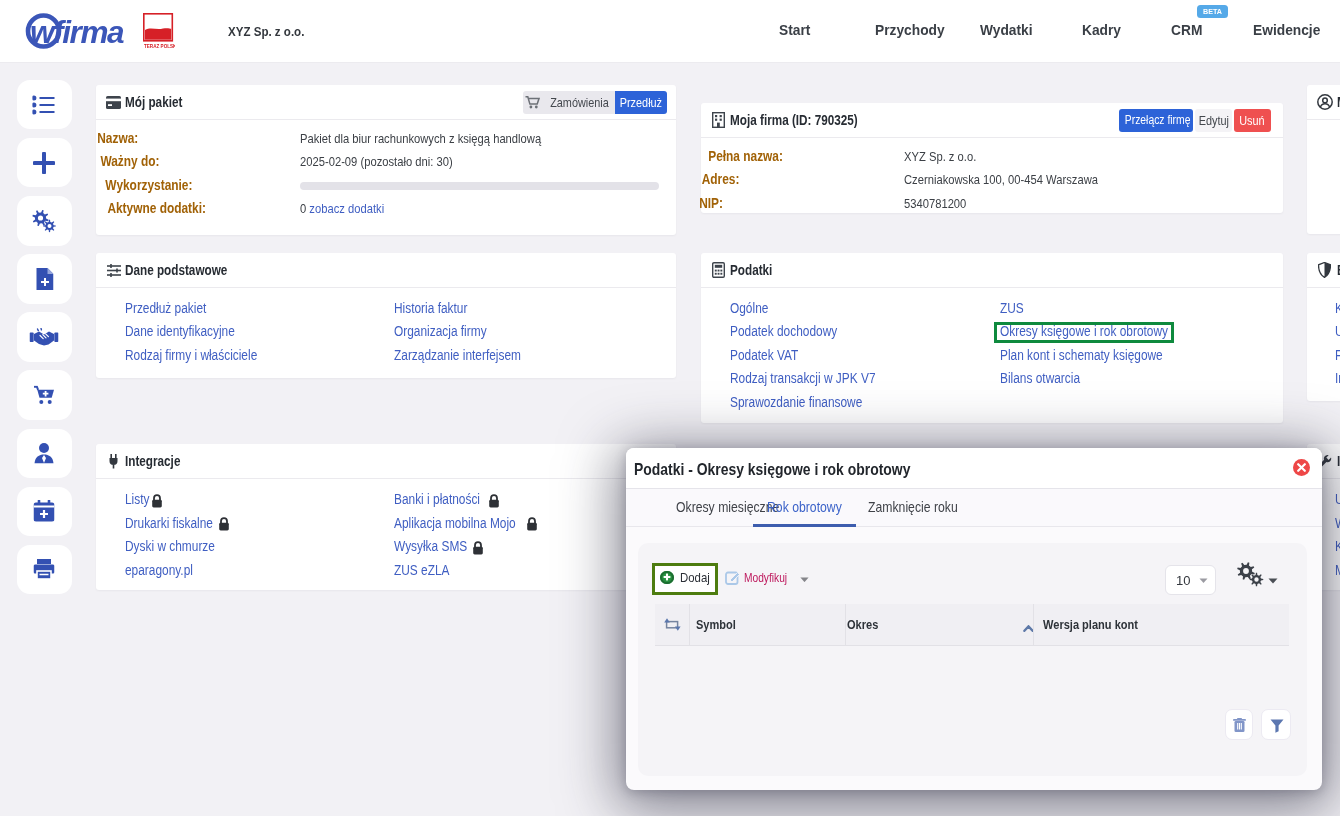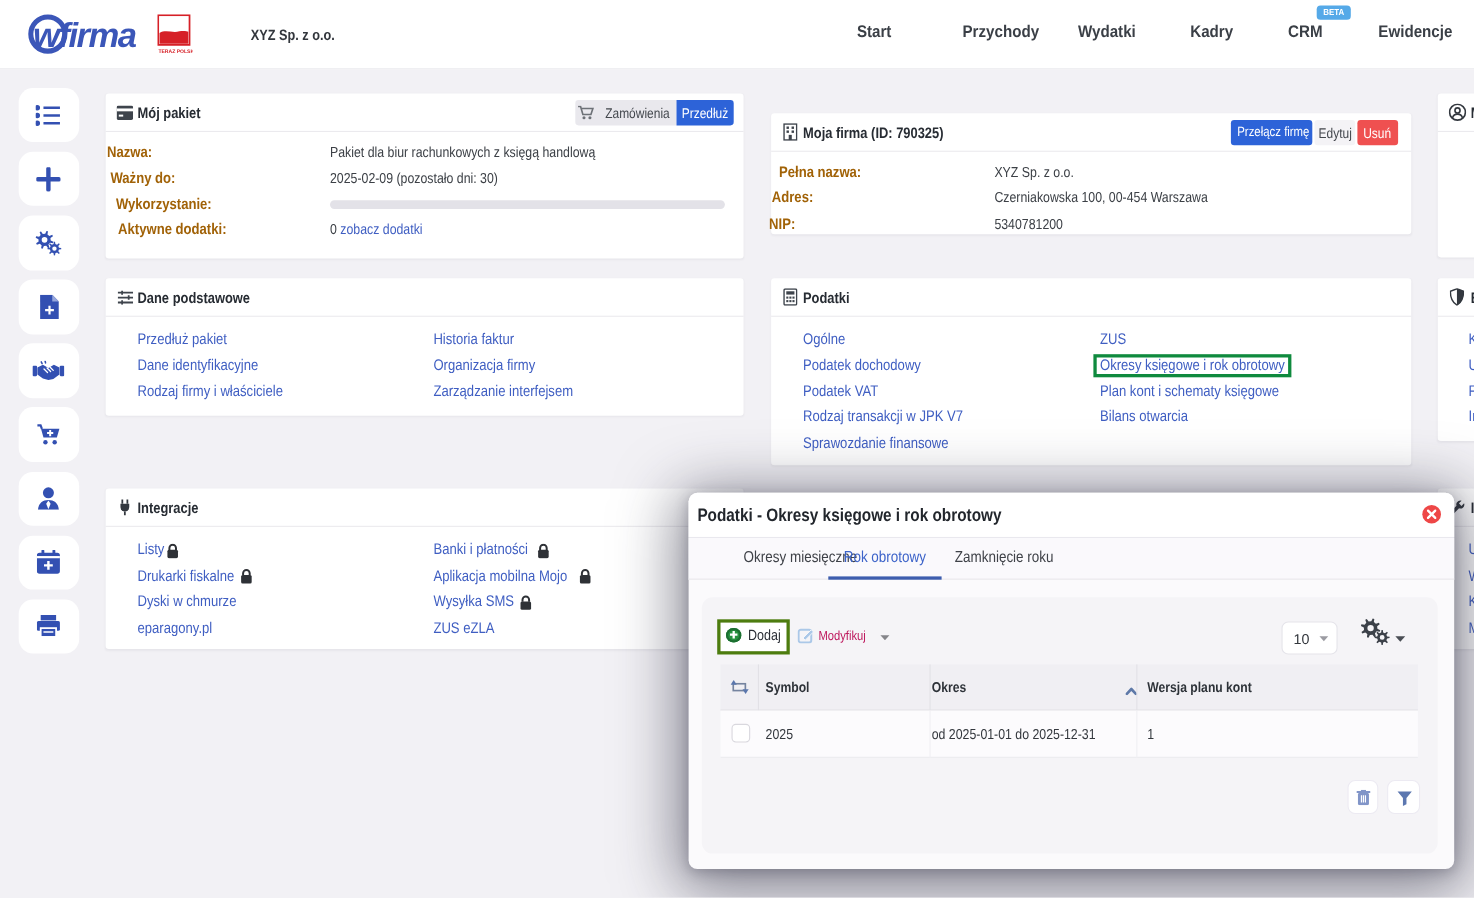--- a/index.html
+++ b/index.html
@@ -386,28 +386,20 @@
       <div class="abs" style="left:40.6px;top:13px;font-weight:bold;font-size:13px;color:#2d3238;"><span class="cx">Symbol</span></div>
       <div class="abs" style="left:191.8px;top:13px;font-weight:bold;font-size:13px;color:#2d3238;"><span class="cx">Okres</span></div>
       <svg class="abs" style="left:368.3px;top:20.9px;" width="11" height="7" viewBox="0 0 11 7">
           <path d="M1.4 5.8 L5.5 1.4 L9.6 5.8" stroke="#5e79a8" stroke-width="2.4" fill="none" stroke-linecap="round"></path>
         </svg>
       <div class="abs" style="left:388.1px;top:13px;font-weight:bold;font-size:13px;color:#2d3238;"><span class="cx">Wersja planu kont</span></div>
       <div class="abs" style="left:33.5px;top:0;width:1px;height:41.6px;background:#e2e1e6;"></div>
       <div class="abs" style="left:189.8px;top:0;width:1px;height:41.6px;background:#e2e1e6;"></div>
       <div class="abs" style="left:378px;top:0;width:1px;height:41.6px;background:#e2e1e6;"></div>
     </div>
-    <div class="abs" style="left:17.2px;top:102.7px;width:634.3px;height:43.2px;background:#fcfbfd;border-bottom:1px solid #ecebef;">
-      <div class="abs" style="left:10.3px;top:12px;width:17px;height:17px;background:#fff;border:1.5px solid #d9d8de;border-radius:4px;"></div>
-      <div class="abs" style="left:40.6px;top:14px;font-size:13.2px;color:#33373d;"><span class="cx">2025</span></div>
-      <div class="abs" style="left:191.8px;top:14px;font-size:13.2px;color:#33373d;"><span class="cx">od 2025-01-01 do 2025-12-31</span></div>
-      <div class="abs" style="left:388.1px;top:14px;font-size:13.2px;color:#33373d;"><span class="cx">1</span></div>
-      <div class="abs" style="left:189.8px;top:0;width:1px;height:43.2px;background:#f0eff3;"></div>
-      <div class="abs" style="left:378px;top:0;width:1px;height:43.2px;background:#f0eff3;"></div>
-    </div>
 
     <div class="abs" style="left:586.6px;top:166.3px;width:28.7px;height:31px;background:#fff;border:1px solid #eceaf2;border-radius:7px;">
       <svg class="abs" style="left:7.5px;top:8px;" width="13" height="14" viewBox="0 0 13 14">
           <g fill="#8195c8">
             <rect x="1.5" y="3" width="10" height="11" rx="1.3"></rect>
             <rect x="0" y="1" width="13" height="1.8" rx="0.9"></rect>
             <rect x="4.2" y="0" width="4.6" height="1.8"></rect>
           </g>
           <g stroke="#fff" stroke-width="1.1">
             <line x1="4.7" y1="5" x2="4.7" y2="11.5"></line>

